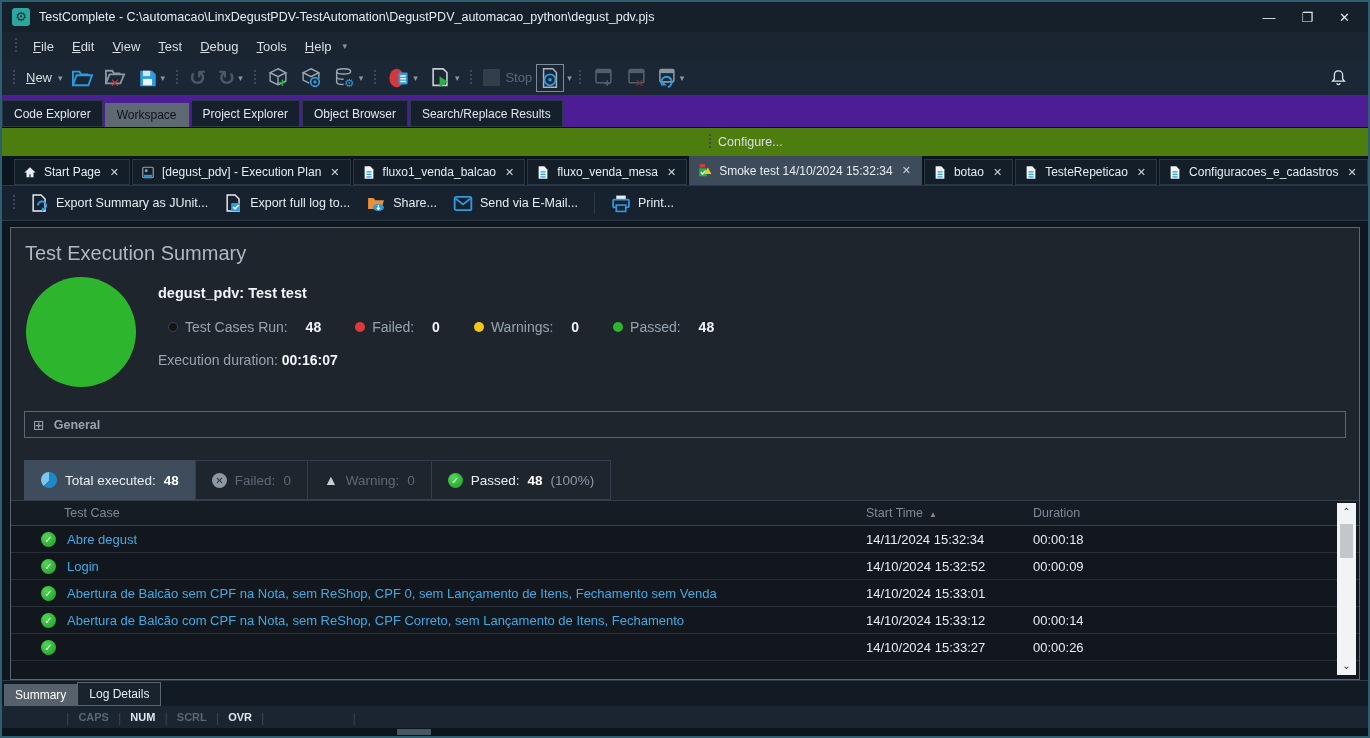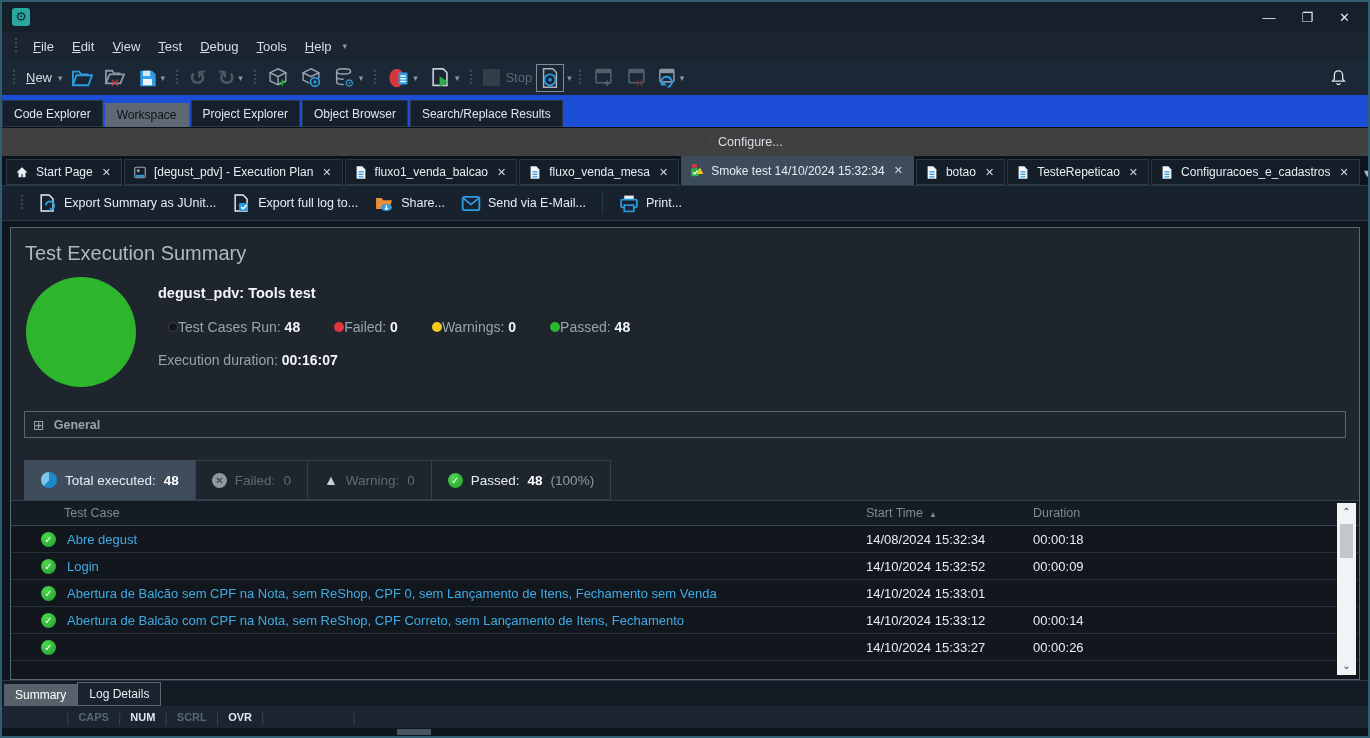--- a/index.html
+++ b/index.html
@@ -28,53 +28,53 @@
   .tb-label{color:#d7dee5;font-size:13px;margin-right:3px;}
   .tb-label::first-letter{text-decoration:underline;}
   .caret{color:#8a97a3;font-size:9px;margin-left:3px;}
   .uglyph{font-size:21px;line-height:20px;color:#4d5864;font-weight:bold;}
   .stop-box{width:17px;height:17px;background:#47525d;opacity:.55;margin-right:5px;}
   .stop-label{color:#5c6874;font-size:13px;}
   .debug-frame{border:1px solid #7e8a96;padding:2px;display:flex;align-items:center;}
   .bell-wrap{margin-left:auto;margin-right:16px;}
 
   
-  .paneltabs{height:32px;background:#1d4ed8;display:flex;align-items:flex-end;padding-left:0;flex:0 0 auto;}
+  .paneltabs{height:32px;background:#4c1d95;display:flex;align-items:flex-end;padding-left:0;flex:0 0 auto;}
   .ptab{background:#16202c;border:1px solid #2b3947;color:#dfe6ec;font-size:12px;padding:6px 11px;margin-right:2px;height:27px;display:flex;align-items:center;}
   .ptab.active{background:#5f6973;color:#0d1218;border-color:#5f6973;height:24px;}
 
   
-  .configrow{height:29px;background:#404040;display:flex;align-items:center;flex:0 0 auto;border-top:1px solid #0a0f16;}
+  .configrow{height:29px;background:#4d7c0f;display:flex;align-items:center;flex:0 0 auto;border-top:1px solid #0a0f16;}
   .config-label{color:#d7dee5;font-size:12.5px;}
 
   
-  .doctabs{height:29px;background:#0c141d;display:flex;align-items:flex-end;flex:0 0 auto;padding-left:4px;}
+  .doctabs{height:29px;background:#0c141d;display:flex;align-items:flex-end;flex:0 0 auto;padding-left:12px;}
   .dtab{background:#141e29;border:1px solid #2b3947;color:#e6edf3;font-size:12px;height:26px;display:flex;align-items:center;padding:0 8px;margin-right:2px;white-space:nowrap;}
   .dtab .dlabel{margin:0 7px;}
   .dtab.active{background:#3d4b5b;border-color:#3d4b5b;height:29px;}
   .tab-close{color:#cfd6dd;font-size:11px;padding:0 2px;}
   .doc-ico{width:14px;height:15px;display:inline-block;}
   .dtab-overflow{margin-left:auto;color:#aab4bd;font-size:11px;padding:0 14px 6px 0;}
 
   
-  .exportbar{height:36px;background:#18222e;border-top:1px solid #2b3947;border-bottom:1px solid #2b3947;display:flex;align-items:center;padding-left:12px;flex:0 0 auto;}
+  .exportbar{height:36px;background:#18222e;border-top:1px solid #2b3947;border-bottom:1px solid #2b3947;display:flex;align-items:center;padding-left:4px;flex:0 0 auto;}
   .ex-item{display:flex;align-items:center;gap:7px;padding:4px 8px;}
   .ex-item span.lbl{color:#e6edf3;font-size:12.5px;}
   .ex-sep{width:1px;height:22px;background:#2b3947;margin:0 8px;}
 
   
   .main-area{flex:1 1 auto;background:#10161d;padding:6px 8px 0 8px;display:flex;min-height:0;}
   .panel{flex:1;border:1px solid #5c6670;background:#1e252d;display:flex;flex-direction:column;position:relative;min-height:0;}
   .sum-title{color:#aeb9c4;font-size:20px;font-weight:400;margin:14px 0 0 14px;flex:0 0 auto;}
   .sum-block{display:flex;margin:12px 0 0 15px;flex:0 0 auto;}
   .big-circle{width:110px;height:110px;border-radius:50%;background:#2db52d;flex:0 0 auto;}
   .sum-info{margin-left:22px;padding-top:8px;}
   .test-name{color:#f2f6fa;font-size:14.5px;font-weight:bold;}
   .stats-row{display:flex;gap:34px;margin:18px 0 0 10px;align-items:center;}
-  .stat{display:flex;align-items:center;font-size:14px;color:#97a4b0;}
+  .stat{display:flex;align-items:center;gap:7px;font-size:14px;color:#97a4b0;}
   .dot{width:10px;height:10px;border-radius:50%;display:inline-block;}
   .stat b{color:#f2f6fa;}
   .duration-line{margin-top:17px;font-size:14px;color:#97a4b0;}
   .duration-line b{color:#f2f6fa;}
 
   .general-box{margin:24px 13px 0 13px;border:1px solid #5c6670;height:27px;display:flex;align-items:center;padding-left:8px;flex:0 0 auto;}
   .expand-glyph{color:#97a4b0;font-size:14px;line-height:14px;}
   .general-label{color:#97a4b0;font-size:12.5px;margin-left:9px;font-weight:bold;}
 
   .filter-tabs{display:flex;margin:22px 0 0 13px;flex:0 0 auto;}
@@ -120,20 +120,21 @@
 
   svg{display:block;}
 </style>
 </head>
 <body>
 
 <div class="window">
 
   <div class="titlebar">
     <div class="appicon">⚙</div>
+    <div class="title-text">TestComplete - C:\automacao\LinxDegustPDV-TestAutomation\DegustPDV_automacao_python\degust_pdv.pjs</div>
     <div class="win-controls">
       <span>—</span>
       <span>❐</span>
       <span>✕</span>
     </div>
   </div>
 
   <div class="menubar">
     <div class="grip"></div>
     <span class="menu-item">File</span>
@@ -412,21 +413,21 @@
     </div>
   </div>
 
   <div class="main-area">
     <div class="panel">
       <div class="sum-title">Test Execution Summary</div>
 
       <div class="sum-block">
         <div class="big-circle"></div>
         <div class="sum-info">
-          <div class="test-name">degust_pdv: Tools test</div>
+          <div class="test-name">degust_pdv: Test test</div>
           <div class="stats-row">
             <div class="stat">
               <span class="dot" style="background:#141414;border:1px solid #3a4450;"></span>
               <span>Test Cases Run:</span>&nbsp;<b>48</b>
             </div>
             <div class="stat">
               <span class="dot" style="background:#e0383e;"></span>
               <span>Failed:</span>&nbsp;<b>0</b>
             </div>
             <div class="stat">
@@ -478,21 +479,21 @@
           <div class="c1"><span>Test Case</span></div>
           <div><span>Start Time</span><span class="sortarrow">▲</span></div>
           <div><span>Duration</span></div>
         </div>
 
         <div class="trow">
           <div class="c1">
               <span class="circ-ico circ-green">✓</span>
               <span class="tc-link">Abre degust</span>
             </div>
-          <div class="tcell-time">14/08/2024 15:32:34</div>
+          <div class="tcell-time">14/11/2024 15:32:34</div>
           <div class="tcell-time">00:00:18</div>
         </div>
         <div class="trow">
           <div class="c1">
               <span class="circ-ico circ-green">✓</span>
               <span class="tc-link">Login</span>
             </div>
           <div class="tcell-time">14/10/2024 15:32:52</div>
           <div class="tcell-time">00:00:09</div>
         </div>

